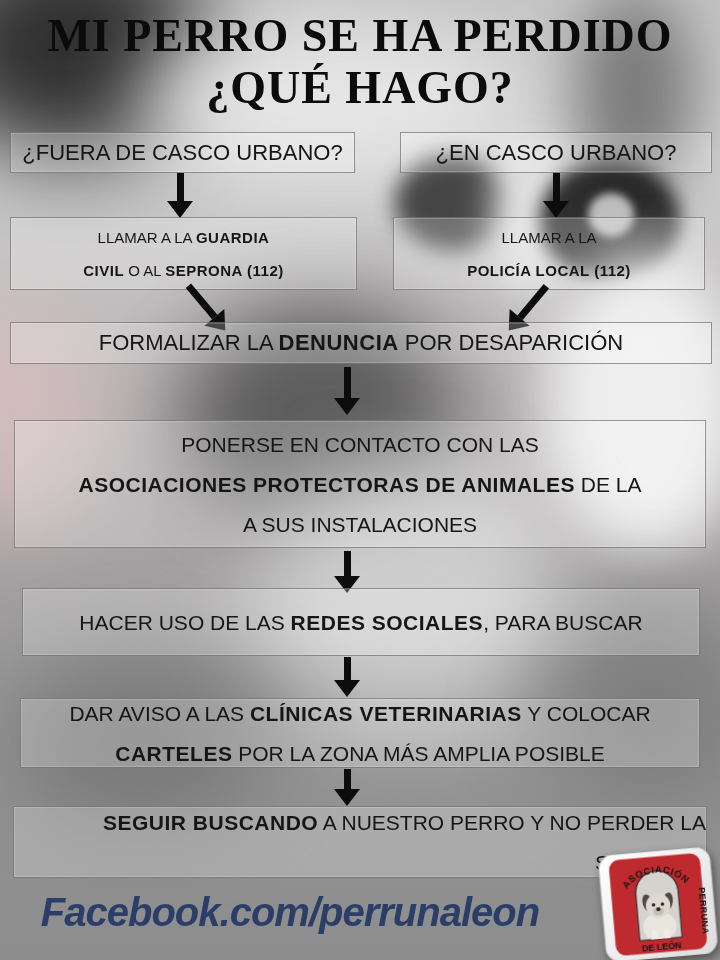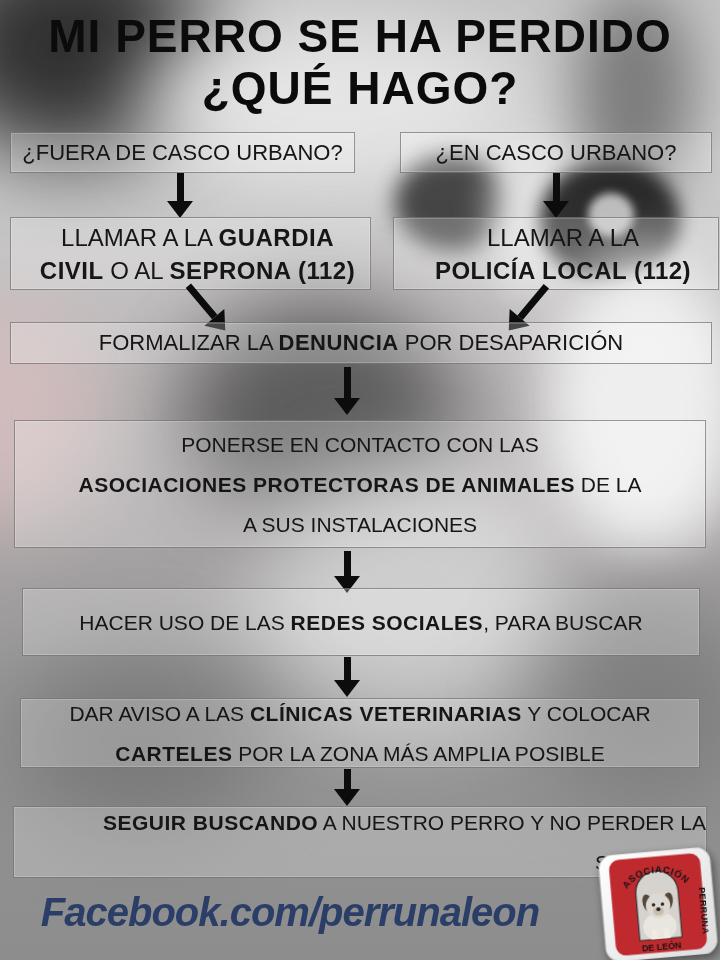--- a/index.html
+++ b/index.html
@@ -17,28 +17,28 @@
   .b7{left:588px;top:193px;width:46px;height:44px;background:#cccccc;filter:blur(4px);opacity:.9;}
   .b8{left:545px;top:255px;width:200px;height:300px;background:#f2f2f2;filter:blur(28px);opacity:.95;}
   .b9{left:180px;top:300px;width:280px;height:230px;background:#474747;filter:blur(42px);opacity:.8;}
   .b10{left:-90px;top:300px;width:190px;height:230px;background:#d8bfc0;filter:blur(38px);opacity:.78;}
   .b11{left:250px;top:470px;width:320px;height:250px;background:#dadada;filter:blur(45px);opacity:.8;}
   .b12{left:10px;top:650px;width:260px;height:180px;background:#6e6e6e;filter:blur(45px);opacity:.7;}
   .b13{left:540px;top:590px;width:220px;height:220px;background:#757575;filter:blur(45px);opacity:.7;}
   
   .layer{position:absolute;left:0;top:0;width:720px;height:960px;z-index:2;}
   .title{position:absolute;left:0;top:10px;width:720px;text-align:center;color:#0b0b0b;
-    font-weight:900;font-size:46px;line-height:52px;letter-spacing:1px;}
+    font-weight:900;font-size:46px;line-height:52px;letter-spacing:1px;font-family:Liberation Serif, serif;}
   .box{position:absolute;display:flex;flex-direction:column;justify-content:center;align-items:center;
     text-align:center;background:rgba(255,255,255,.24);border:1px solid rgba(100,100,100,.65);
     box-shadow:inset 0 0 0 1px rgba(255,255,255,.18);color:var(--text_dark,#161616);}
   .line{display:block;white-space:nowrap;}
   .b{font-weight:900;letter-spacing:.5px;}
   .bx1{font-size:22px;}
-  .bx2{font-size:24px;line-height:33px;padding-left:14px;}
+  .bx2{font-size:15px;line-height:33px;}
   .bx3{font-size:22px;}
   .bx4{font-size:21px;line-height:31px;gap:9px;}
   
   .arr{position:absolute;display:flex;flex-direction:column;align-items:center;width:26px;transform-origin:top center;}
   .arr .stem{width:7px;flex:1;background:#0c0c0c;}
   .arr .head{width:0;height:0;border-left:13px solid transparent;border-right:13px solid transparent;border-top:17px solid #0c0c0c;}
   
   .fb{position:absolute;left:0;top:890px;width:580px;text-align:center;
     font-size:40px;font-weight:700;font-style:italic;letter-spacing:-1px;color:var(--facebook_blue,#2a3e68);cursor:pointer;}
   .logo{position:absolute;left:601px;top:851px;width:114px;height:107px;transform:rotate(-5deg);

